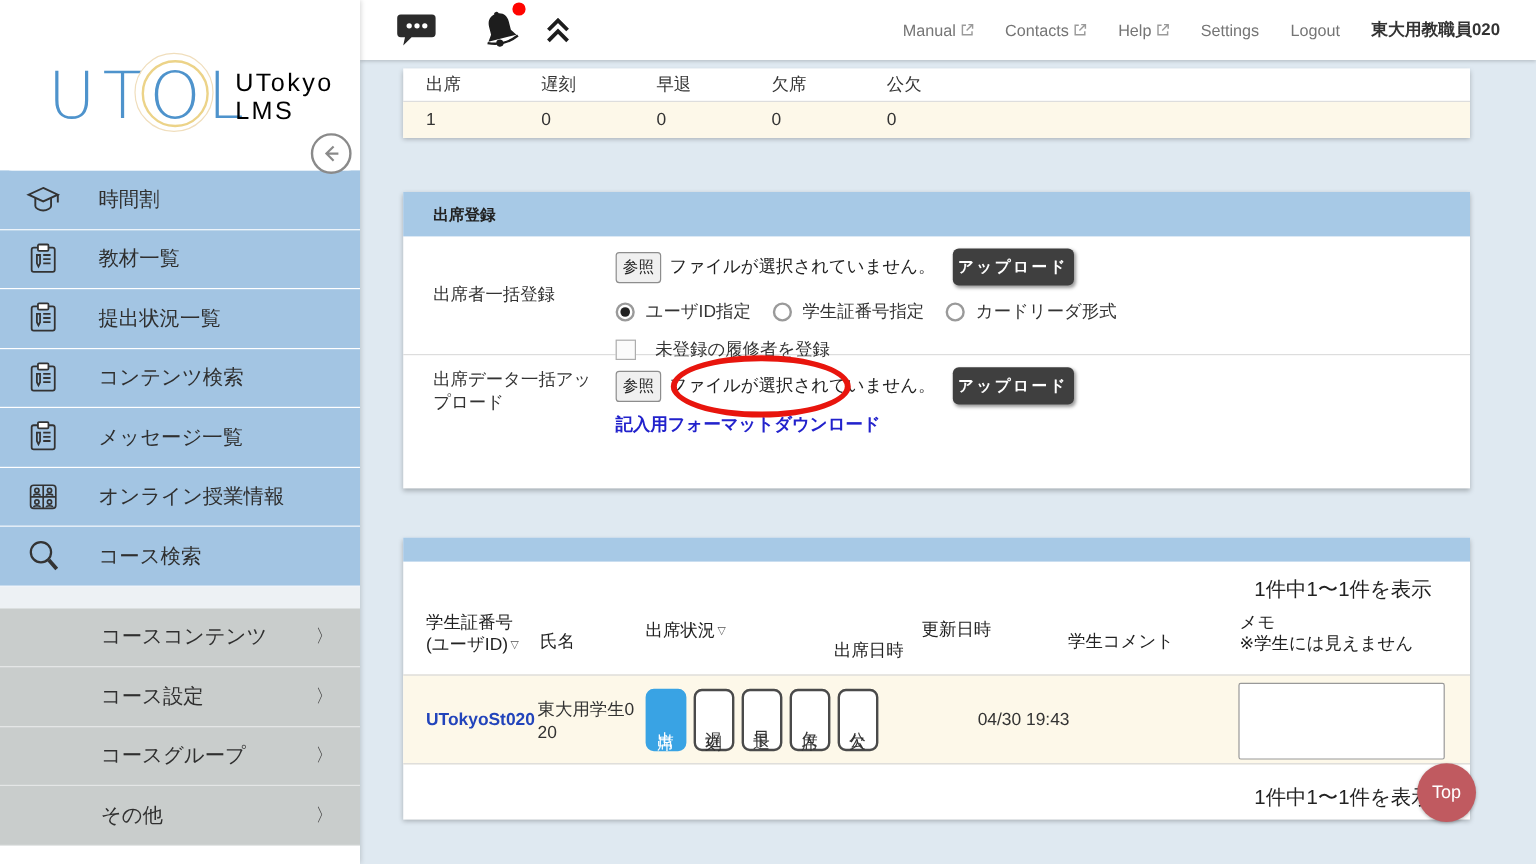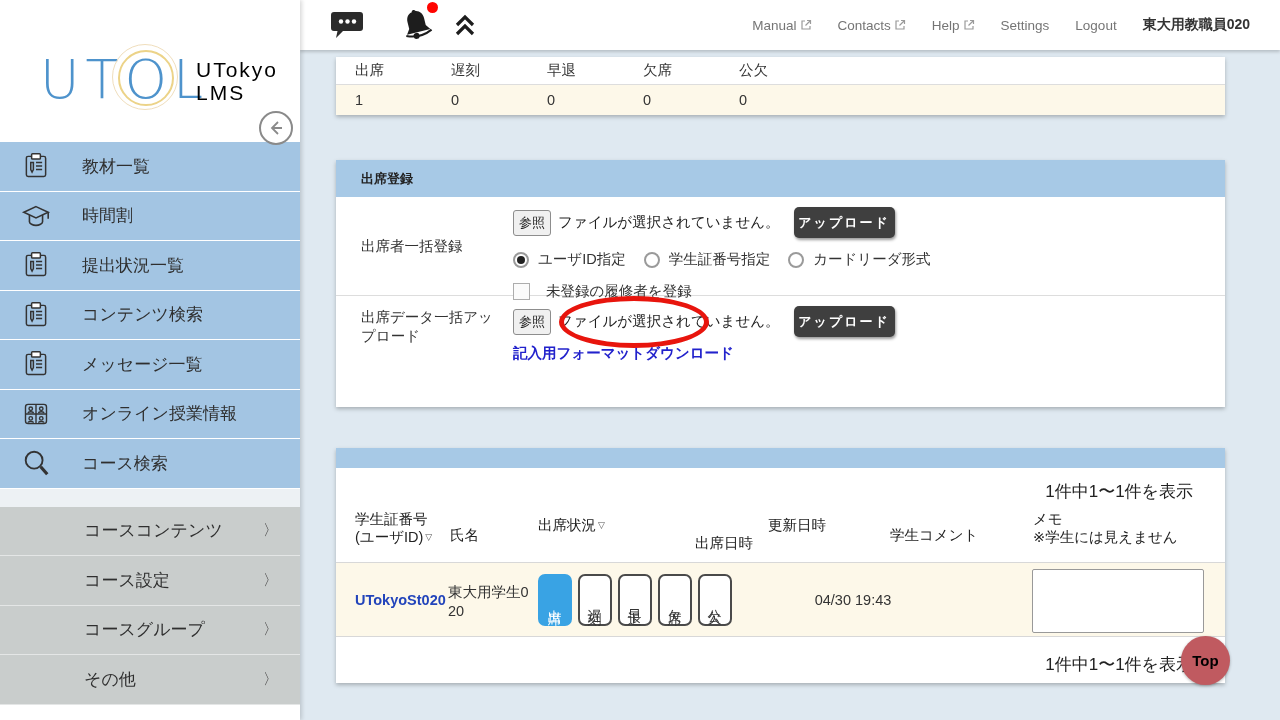--- a/index.html
+++ b/index.html
@@ -119,22 +119,22 @@
     cursor:pointer; font-family:inherit; }
   .status-btn.active { background:#39a3e4; border-color:#39a3e4; color:#fff; }
   .cell-updated { position:absolute; left:452px; top:29px; width:130px; font-size:14.5px;
     text-align:center; }
   .memo-box { position:absolute; left:696px; top:6px; width:172px; height:64px;
     border:1px solid #999; border-radius:2px; background:#fff; resize:none;
     font-family:inherit; font-size:14px; padding:4px; }
   .list-count-bottom { position:absolute; right:32px; top:205px; font-size:17px; color:#222; }
 
   .top-fab { position:absolute; left:881px; top:579px; width:49px; height:49px;
-    border-radius:50%; background:#c05a60; color:#000000; border:none; font-size:15px;
-    cursor:pointer; z-index:6; box-shadow:0 1px 3px rgba(0,0,0,.3);font-weight:bold; }
+    border-radius:50%; background:#c05a60; color:#ffffff; border:none; font-size:15px;
+    cursor:pointer; z-index:6; box-shadow:0 1px 3px rgba(0,0,0,.3); }
 
   svg { display:block; }
 </style>
 </head>
 <body>
 
 <div class="sidebar">
   <div class="logo-area">
     <div class="logo">UT<span class="logo-o">O</span>L</div>
     <div class="logo-sub">
@@ -146,38 +146,38 @@
         <svg width="18" height="18" viewBox="0 0 18 18">
             <path d="M11 3 L5 9 L11 15 M5 9 H15" stroke="#8a8a8a" stroke-width="1.8" fill="none"></path>
           </svg>
       </span>
     </div>
   </div>
 
   <div class="nav-main">
     <div class="nav-item">
       <span class="nav-icon">
+        <svg width="30" height="30" viewBox="0 0 32 32" fill="none" stroke="#333" stroke-width="1.7">
+            <path d="M16 6 L29 12 L16 18 L3 12 Z"></path>
+            <path d="M9 15 v7 c0 2 3.5 4 7 4 s7-2 7-4 v-7"></path>
+            <path d="M29 12 v7"></path>
+          </svg>
+      </span>
+      <span class="nav-label">時間割</span>
+    </div>
+    <div class="nav-item">
+      <span class="nav-icon">
         <svg width="28" height="28" viewBox="0 0 32 32" fill="none" stroke="#333" stroke-width="1.7">
             <rect x="5" y="5" width="22" height="23" rx="2"></rect>
             <rect x="11" y="2" width="10" height="6" rx="1" fill="#fff"></rect>
             <path d="M16 12 h7 M16 16 h7 M16 20 h7"></path>
             <path d="M10 12 v8 l1.5 3 1.5-3 v-8 z"></path>
           </svg>
       </span>
       <span class="nav-label">教材一覧</span>
-    </div>
-    <div class="nav-item">
-      <span class="nav-icon">
-        <svg width="30" height="30" viewBox="0 0 32 32" fill="none" stroke="#333" stroke-width="1.7">
-            <path d="M16 6 L29 12 L16 18 L3 12 Z"></path>
-            <path d="M9 15 v7 c0 2 3.5 4 7 4 s7-2 7-4 v-7"></path>
-            <path d="M29 12 v7"></path>
-          </svg>
-      </span>
-      <span class="nav-label">時間割</span>
     </div>
     <div class="nav-item">
       <span class="nav-icon">
         <svg width="28" height="28" viewBox="0 0 32 32" fill="none" stroke="#333" stroke-width="1.7">
             <rect x="5" y="5" width="22" height="23" rx="2"></rect>
             <rect x="11" y="2" width="10" height="6" rx="1" fill="#fff"></rect>
             <path d="M16 12 h7 M16 16 h7 M16 20 h7"></path>
             <path d="M10 12 v8 l1.5 3 1.5-3 v-8 z"></path>
           </svg>
       </span>

